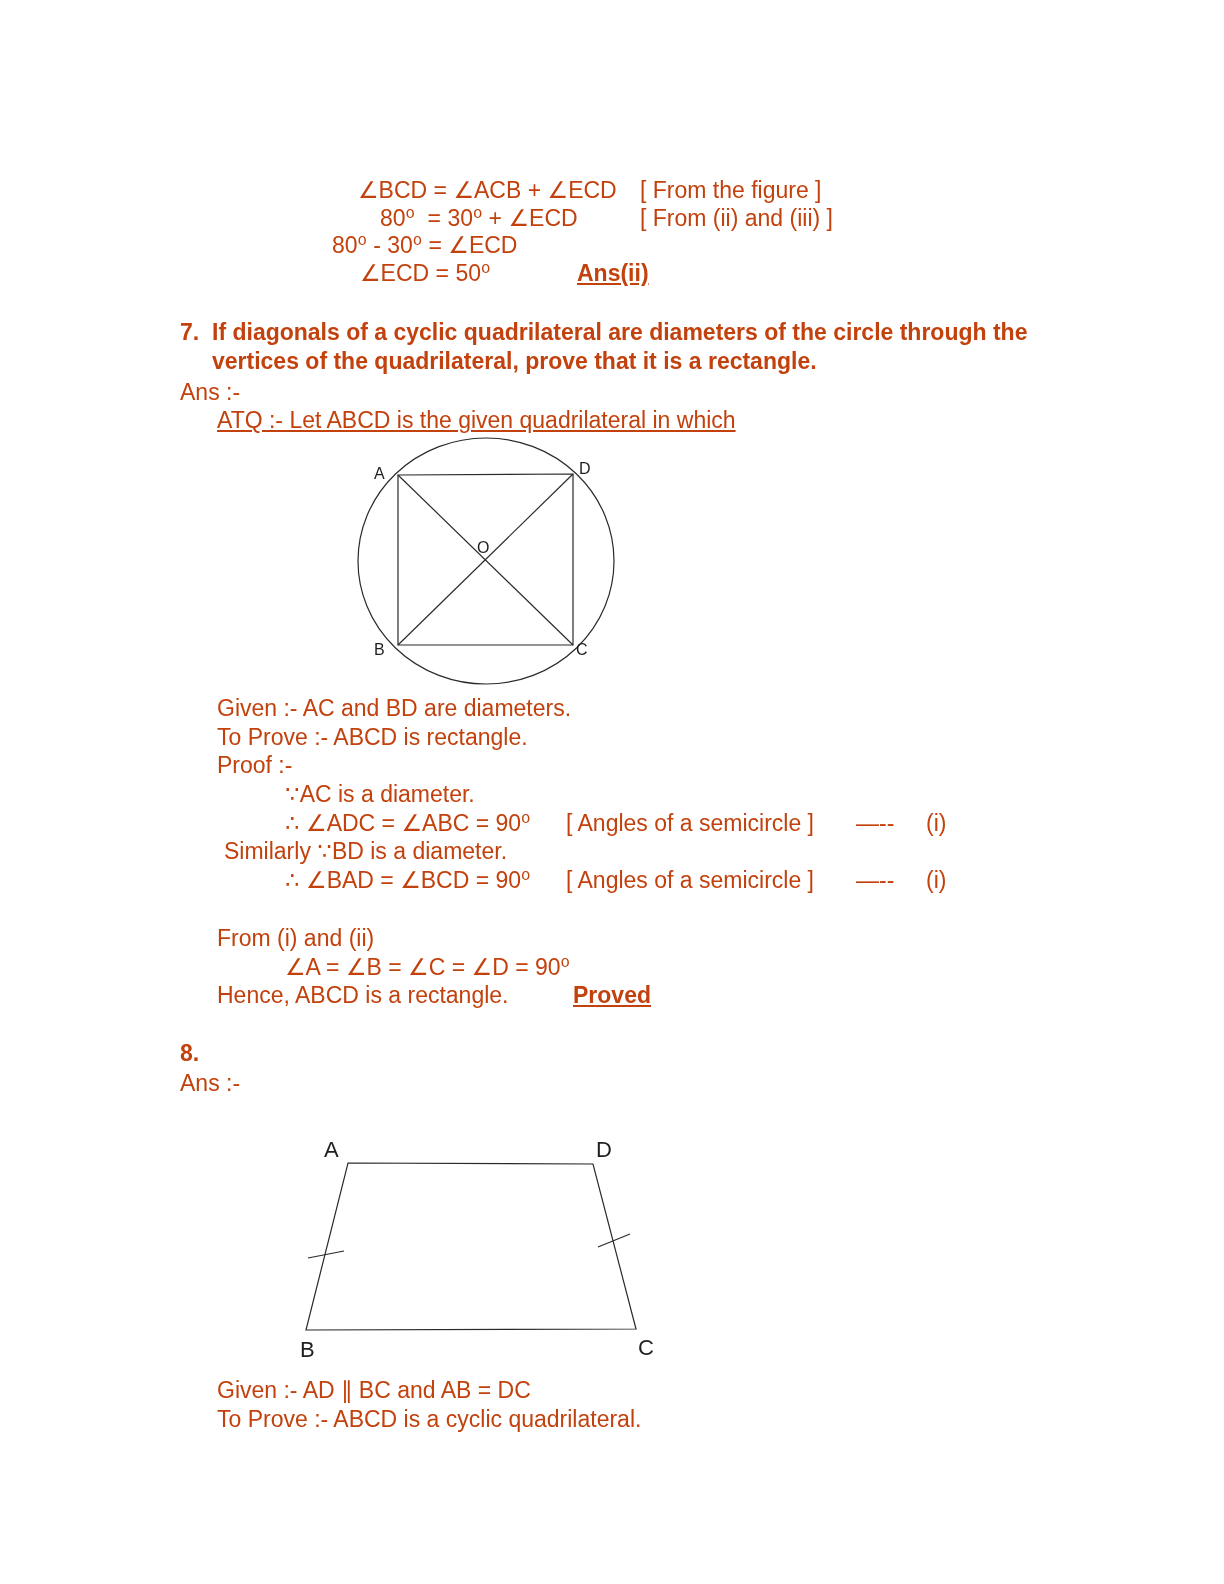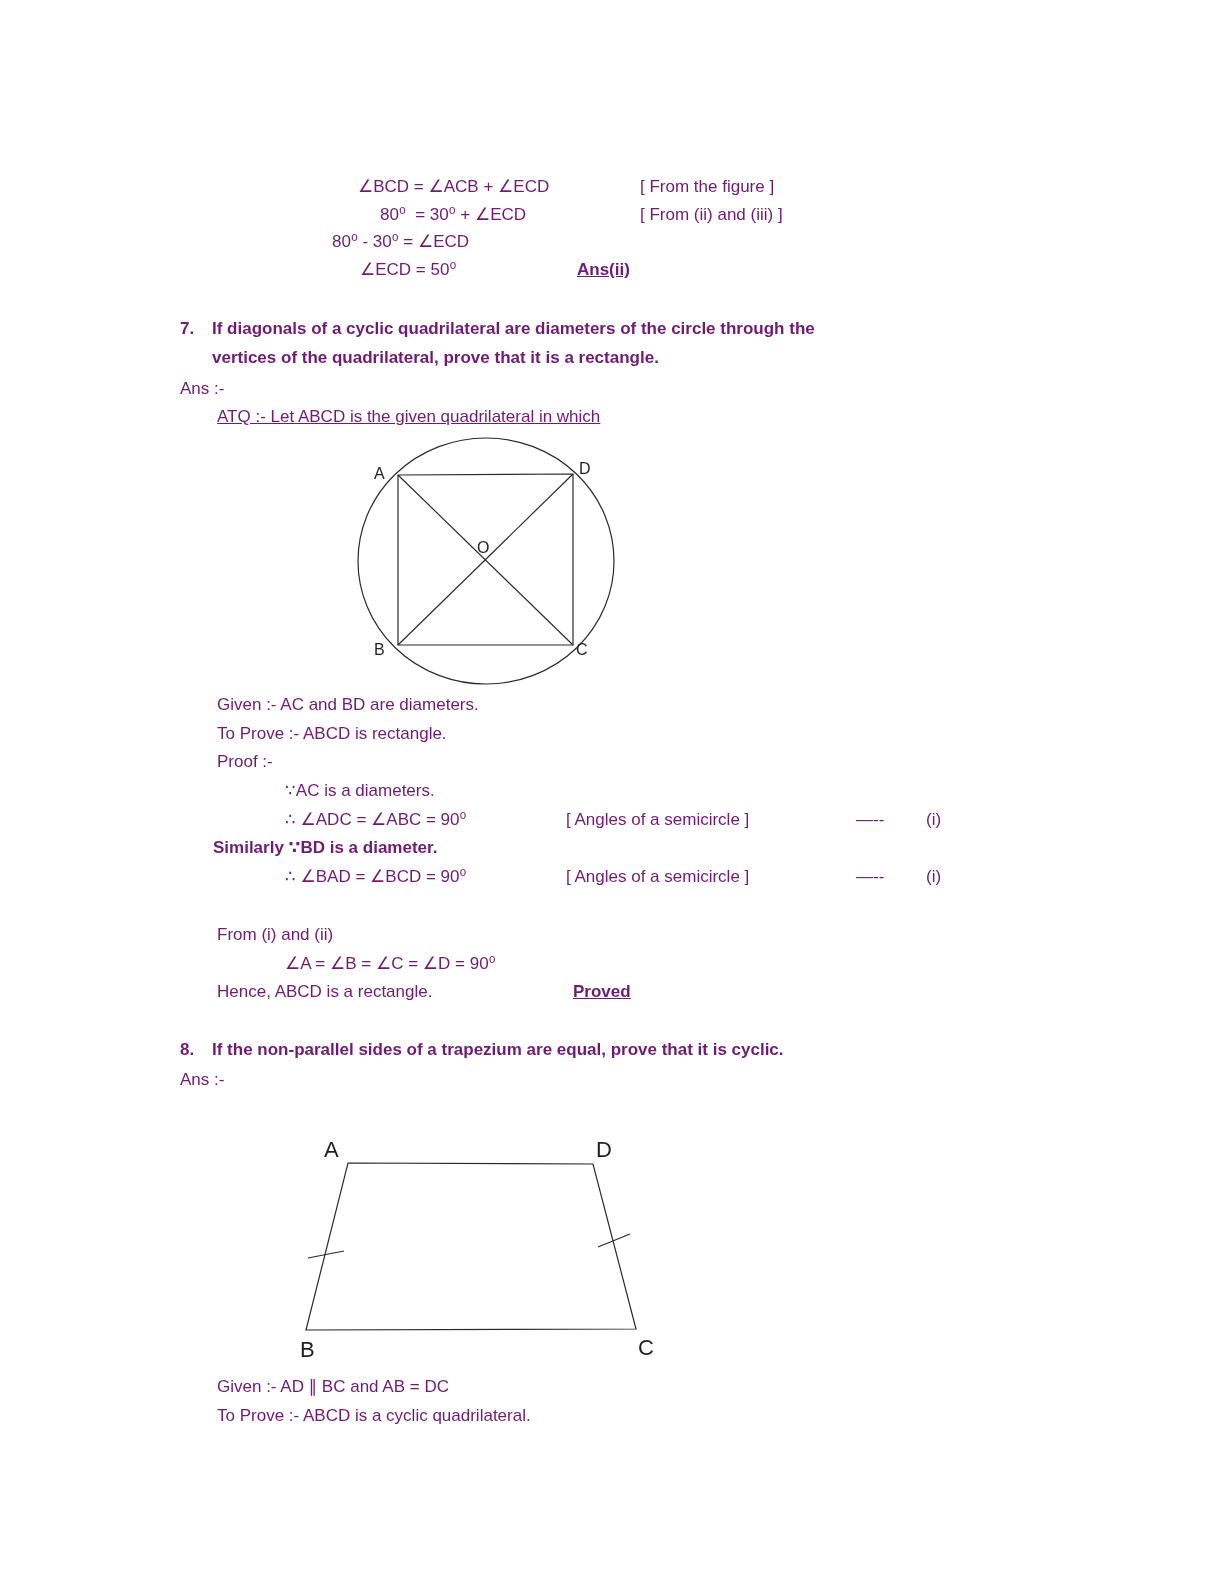--- a/index.html
+++ b/index.html
@@ -6,24 +6,24 @@
   .page{
     position:relative;
     width:1224px;height:1584px;
     background:#ffffff;
     font-family:"Liberation Sans","DejaVu Sans",sans-serif;
     color:#1f1f1f;
     overflow:hidden;
   }
   .t{
     position:absolute;
-    font-size:17px;
+    font-size:23px;
     line-height:1.25;
     white-space:pre;
-    color:#701a75;
+    color:#c2410c;
   }
   .b{font-weight:bold;}
   .bu{font-weight:bold;text-decoration:underline;}
   svg{position:absolute;overflow:visible;}
   svg line, svg ellipse, svg polygon{stroke:#2a2a2a;stroke-width:1.2;fill:none;}
   svg text{fill:#1f1f1f;font-family:"Liberation Sans","DejaVu Sans",sans-serif;}
   .figlbl-sm{font-size:16px;}
   .figlbl-lg{font-size:22px;}
 </style>
 </head>
@@ -53,41 +53,40 @@
     <text class="figlbl-sm" x="24" y="51">A</text>
     <text class="figlbl-sm" x="229" y="46">D</text>
     <text class="figlbl-sm" x="24" y="227">B</text>
     <text class="figlbl-sm" x="226" y="227">C</text>
     <text class="figlbl-sm" x="127" y="125">O</text>
   </svg>
 
   <div class="t" style="left:217px;top:694px;">Given :- AC and BD are diameters.</div>
   <div class="t" style="left:217px;top:723px;">To Prove :- ABCD is rectangle.</div>
   <div class="t" style="left:217px;top:751px;text-align:right;">Proof :-</div>
-  <div class="t" style="left:285px;top:780px;">∵AC is a diameters.</div>
+  <div class="t" style="left:285px;top:780px;">∵AC is a diameter.</div>
 
   <div class="t" style="left:285px;top:809px;">∴ ∠ADC = ∠ABC = 90⁰</div>
   <div class="t" style="left:566px;top:809px;">[ Angles of a semicircle ]</div>
   <div class="t" style="left:856px;top:809px;">—--</div>
   <div class="t" style="left:926px;top:809px;">(i)</div>
 
-  <div class="t" style="left:213px;top:837px;font-weight:bold;">Similarly ∵BD is a diameter.</div>
+  <div class="t" style="left:224px;top:837px;">Similarly ∵BD is a diameter.</div>
 
   <div class="t" style="left:285px;top:866px;">∴ ∠BAD = ∠BCD = 90⁰</div>
   <div class="t" style="left:566px;top:866px;">[ Angles of a semicircle ]</div>
   <div class="t" style="left:856px;top:866px;">—--</div>
   <div class="t" style="left:926px;top:866px;">(i)</div>
 
   <div class="t" style="left:217px;top:924px;">From (i) and (ii)</div>
   <div class="t" style="left:285px;top:953px;">∠A = ∠B = ∠C = ∠D = 90⁰</div>
   <div class="t" style="left:217px;top:981px;">Hence, ABCD is a rectangle.</div>
   <div class="t bu" style="left:573px;top:981px;">Proved</div>
 
   <div class="t b" style="left:180px;top:1039px;">8.</div>
-  <div class="t b" style="left:212px;top:1039px;">If the non-parallel sides of a trapezium are equal, prove that it is cyclic.</div>
   <div class="t" style="left:180px;top:1069px;">Ans :-</div>
 
   <svg style="left:290px;top:1125px;" width="370" height="240" viewBox="0 0 370 240">
     <polygon points="58,38 303,39 346,204 16,205"></polygon>
     <line x1="18" y1="133" x2="54" y2="126"></line>
     <line x1="308" y1="122" x2="340" y2="109"></line>
     <text class="figlbl-lg" x="34" y="32">A</text>
     <text class="figlbl-lg" x="306" y="32">D</text>
     <text class="figlbl-lg" x="10" y="232">B</text>
     <text class="figlbl-lg" x="348" y="230">C</text>

